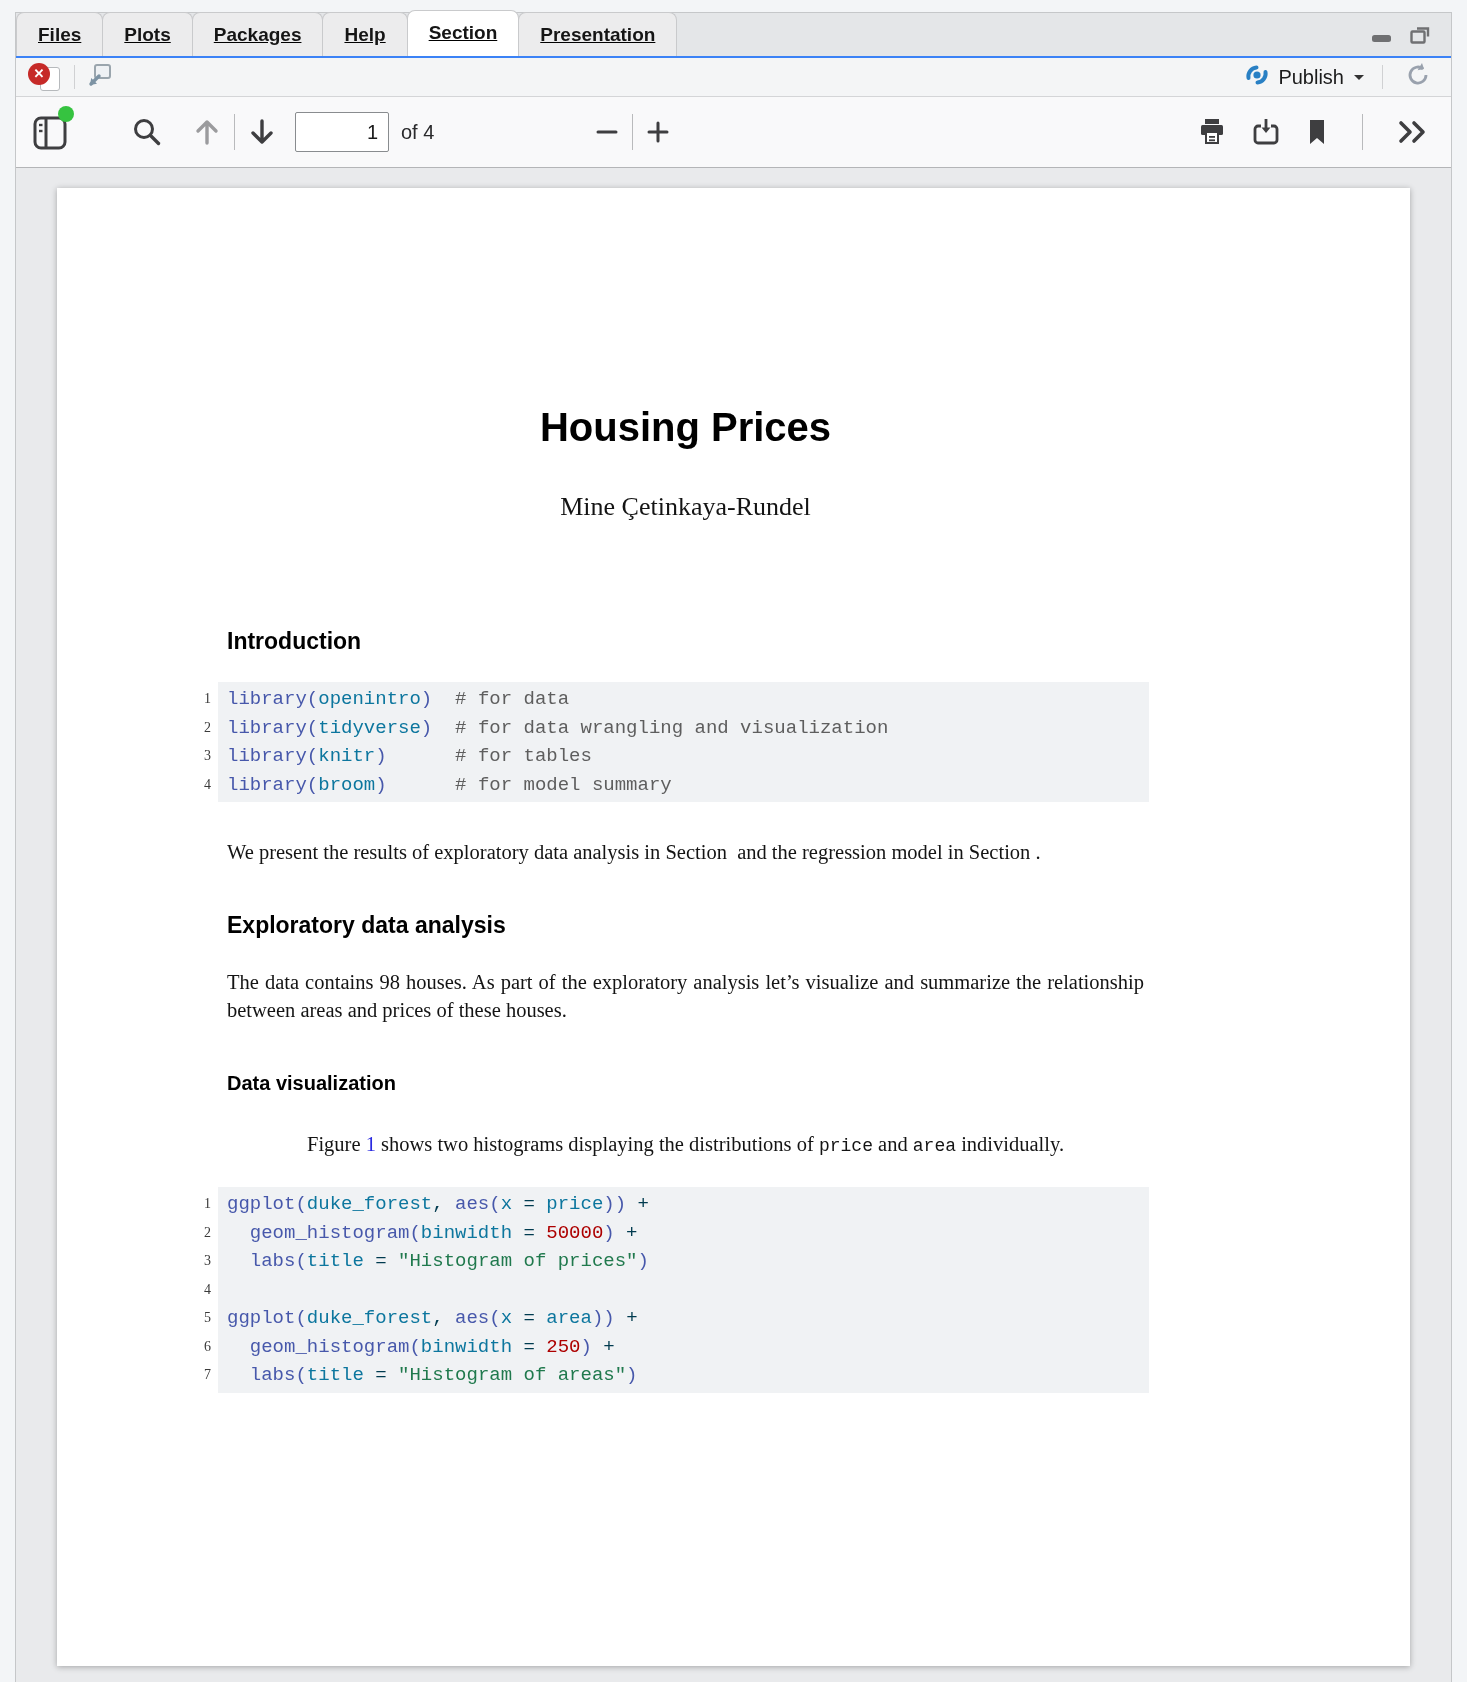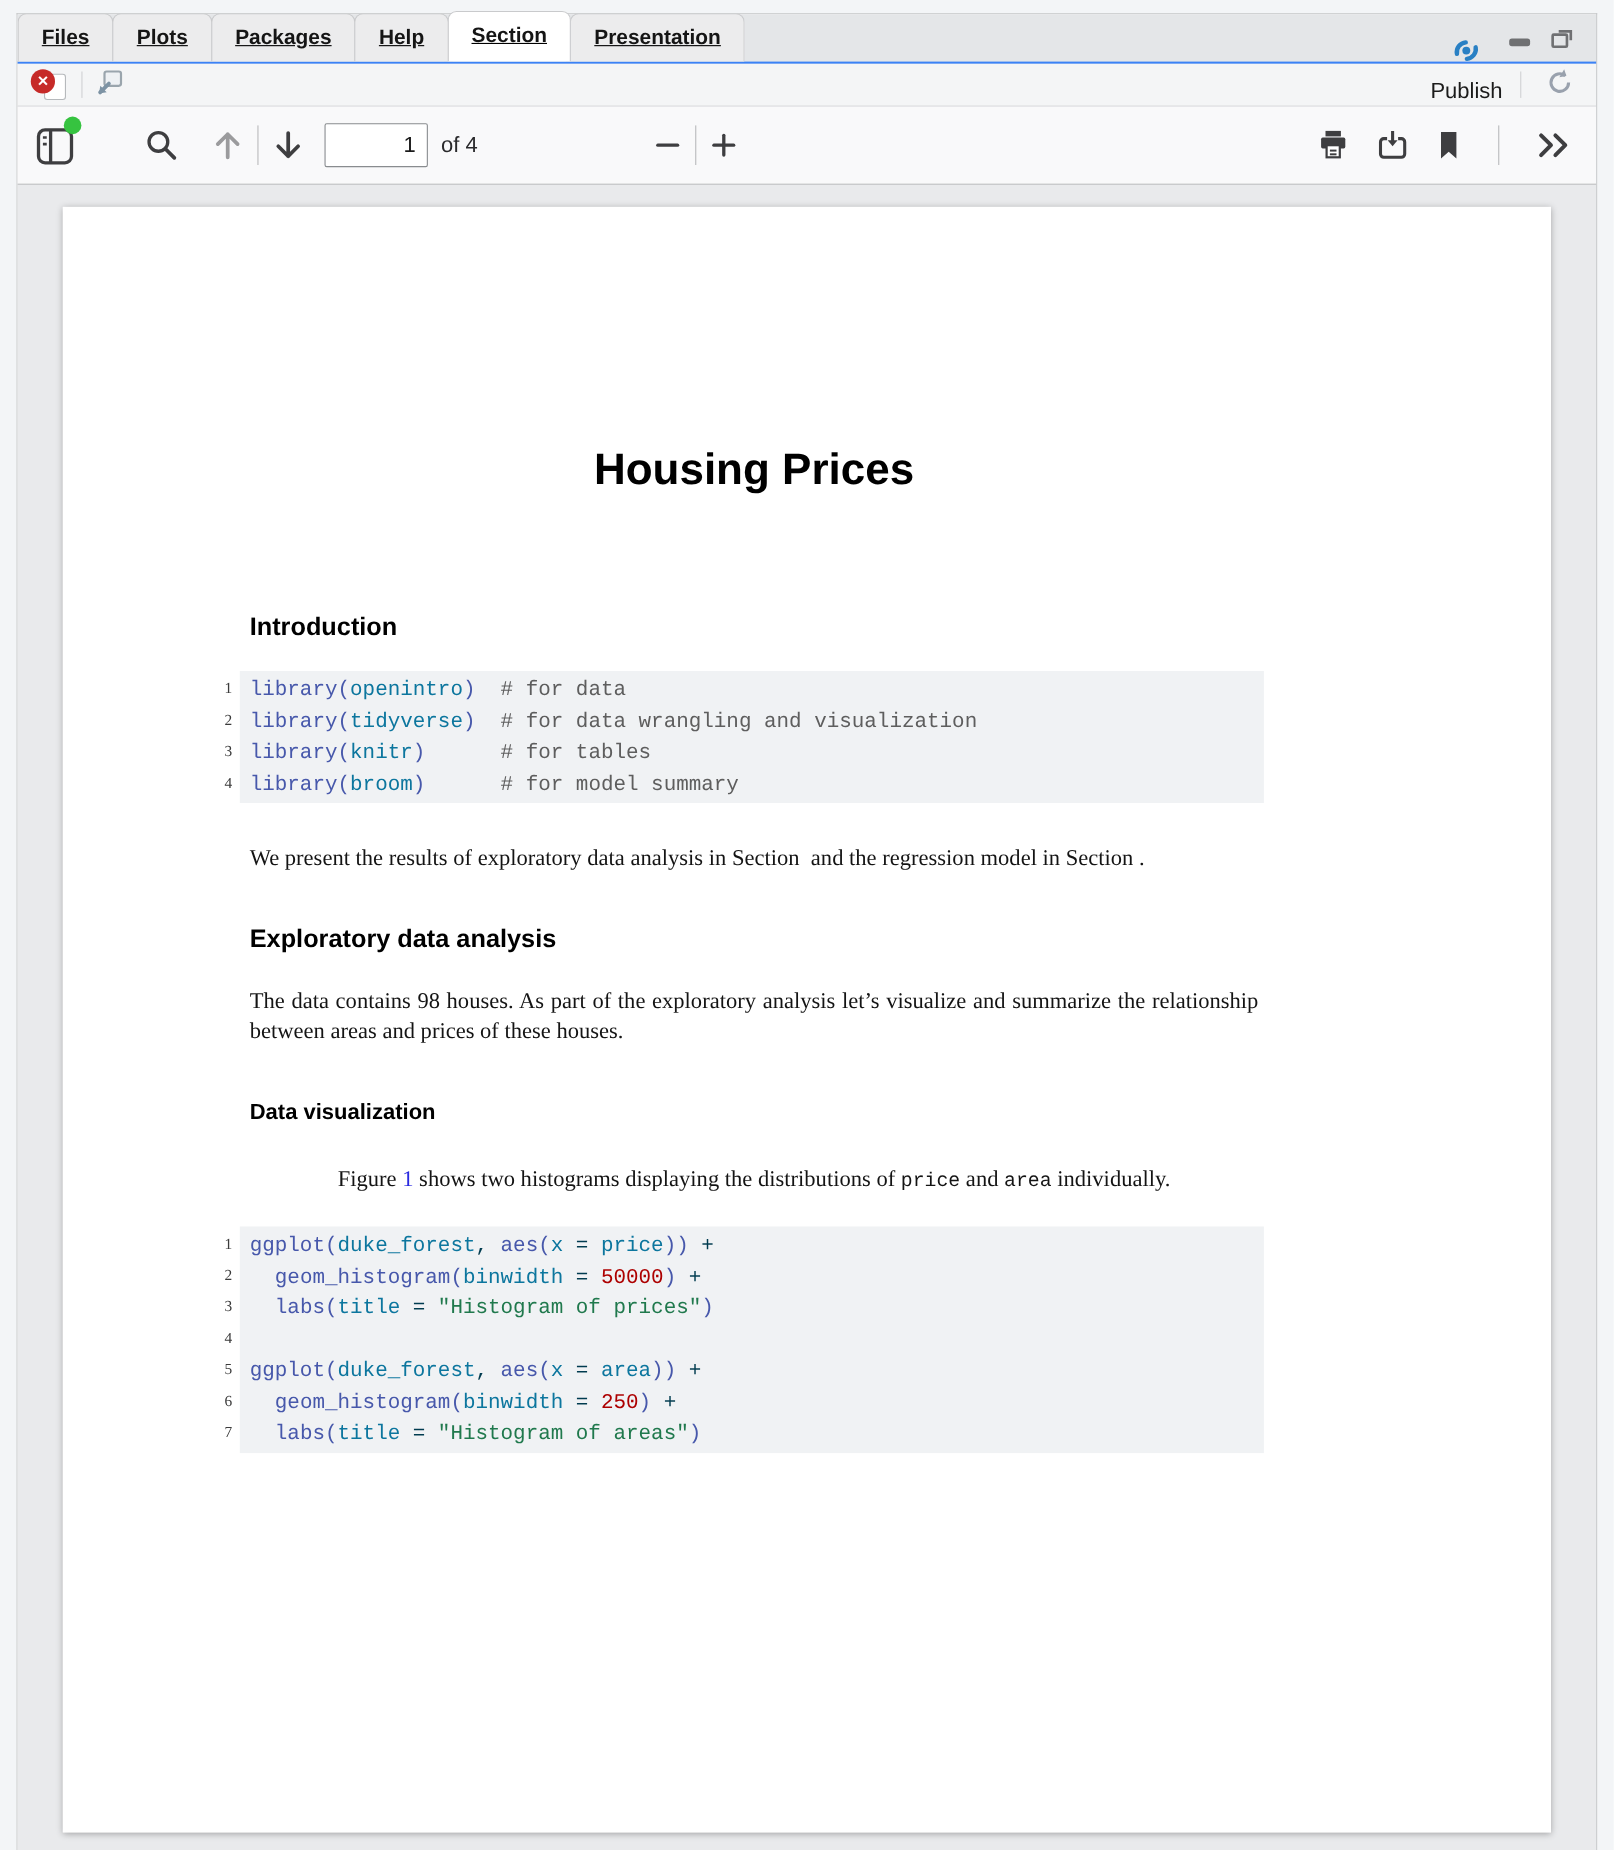--- a/index.html
+++ b/index.html
@@ -35,21 +35,21 @@
     display:flex; align-items:center; padding:0 12px;
   }
   .clear-btn { position:relative; width:36px; height:30px; }
   .clear-doc { position:absolute; right:4px; bottom:1px; width:20px; height:24px;
     background:#fff; border:1px solid #b6b9bc; border-radius:3px; }
   .clear-x { position:absolute; left:0; top:1px; width:22px; height:22px;
     background:#c62a28; border-radius:50%; color:#fff; font-size:13px; font-weight:bold;
     line-height:22px; text-align:center; }
   .vsep { width:1px; height:24px; background:#d0d1d3; margin:0 10px; }
   .toolbar2-spacer { flex:1; }
-  .publish { display:flex; align-items:center; gap:8px; margin-right:6px;flex-direction:column; }
+  .publish { display:flex; align-items:center; gap:8px; margin-right:6px; }
   .publish-label { font-size:20px; color:#1b1b1b; }
   .refresh-btn { margin:0 6px 0 10px; }
   
   .pdfbar {
     height:71px; background:#f9f9fa; border-bottom:1px solid #b4b5b7;
     display:flex; align-items:center; padding:0 16px; color:#3e3e40;
   }
   .pdfbar svg { display:block; }
   .pbtn { display:flex; align-items:center; justify-content:center; cursor:default; }
   .sidebar-btn { position:relative; margin-right:62px; }
@@ -282,20 +282,21 @@
               <path d="M6 6 l9 9 -9 9 M19 6 l9 9 -9 9" fill="none" stroke="#3e3e40" stroke-width="3.6" stroke-linecap="round" stroke-linejoin="round"></path>
             </svg>
         </span>
       </div>
     </div>
   </div>
 
   <div class="content">
     <div class="page">
       <div class="doc-title">Housing Prices</div>
+      <div class="doc-author">Mine Çetinkaya-Rundel</div>
 
       <h2 class="doc-h h-intro">Introduction</h2>
 
       <div class="codeblock cb1">
           <div class="code-line"><span class="code-num">1</span><span class="tk-fn">library</span><span class="tk-pn">(</span><span class="tk-id">openintro</span><span class="tk-pn">)</span><span class="tk-pl">  </span><span class="tk-co"># for data</span></div>
           <div class="code-line"><span class="code-num">2</span><span class="tk-fn">library</span><span class="tk-pn">(</span><span class="tk-id">tidyverse</span><span class="tk-pn">)</span><span class="tk-pl">  </span><span class="tk-co"># for data wrangling and visualization</span></div>
           <div class="code-line"><span class="code-num">3</span><span class="tk-fn">library</span><span class="tk-pn">(</span><span class="tk-id">knitr</span><span class="tk-pn">)</span><span class="tk-pl">      </span><span class="tk-co"># for tables</span></div>
           <div class="code-line"><span class="code-num">4</span><span class="tk-fn">library</span><span class="tk-pn">(</span><span class="tk-id">broom</span><span class="tk-pn">)</span><span class="tk-pl">      </span><span class="tk-co"># for model summary</span></div>
         </div>
 

